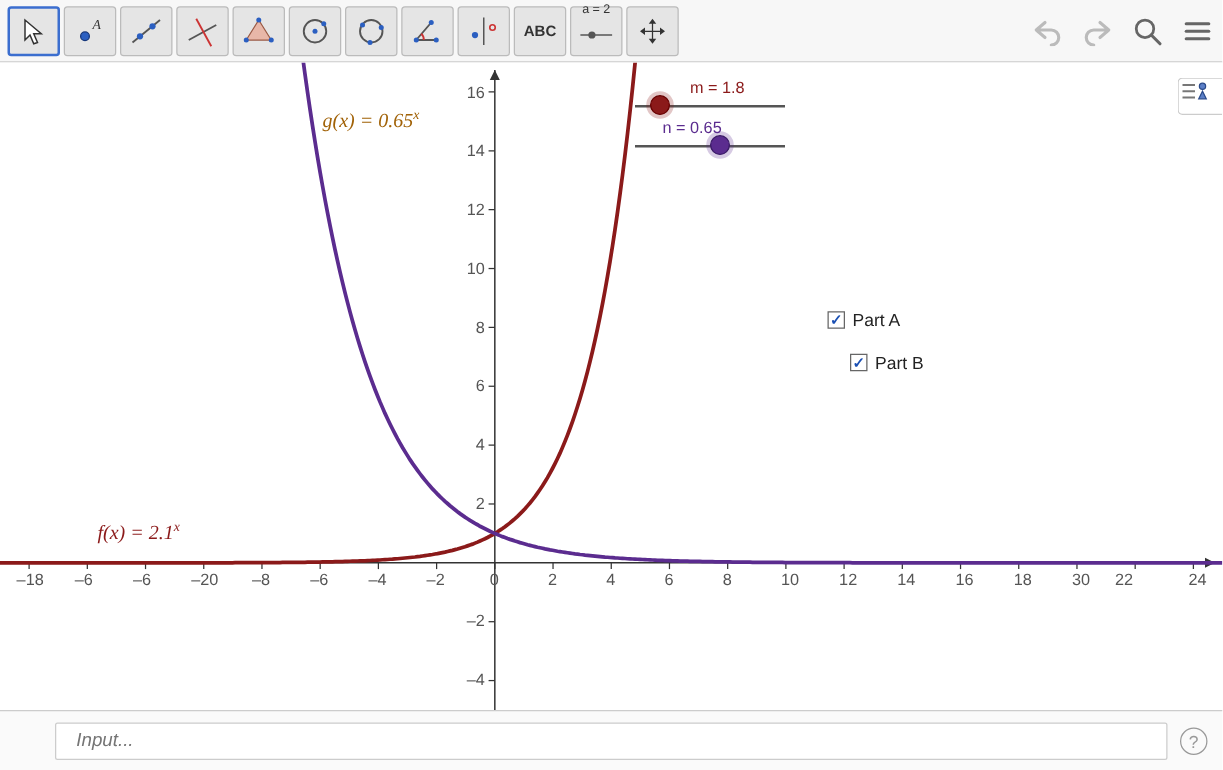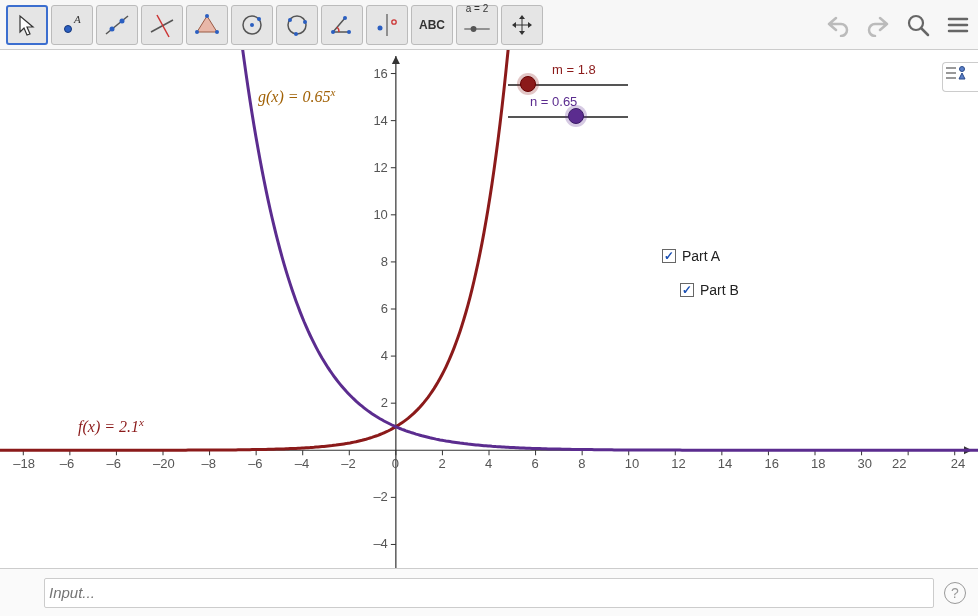--- a/index.html
+++ b/index.html
@@ -33,21 +33,21 @@
   .slider-label { position:absolute; font-size:13px; }
   .slider-m .slider-label { color:#8b1a1a;padding-left:44px; }
   .slider-n .slider-label { color:#5b2c8f; }
 
   .chk-row { position:absolute; display:flex; align-items:center; gap:6px; font-size:14px; color:#222; }
   .chk-box { width:14px; height:14px; border:1px solid #666; background:#fff; display:flex; align-items:center; justify-content:center; font-size:12px; line-height:1; cursor:pointer;}
   .chk-box.checked::after { content:"✓"; color:#1a4fb3; font-weight:bold; }
 
   
   .input-bar { height: 48px; border-top: 1px solid #ccc; background:#fafafa; display:flex; align-items:center; padding:0 44px; position:relative;}
-  .input-field { flex:1; height:30px; border:1px solid #ccc; border-radius:2px; background:#fff; padding:0 4px; font-size:15px; color:#333; font-style:italic;}
+  .input-field { flex:1; height:30px; border:1px solid #ccc; border-radius:2px; background:#fff; padding:0 16px; font-size:15px; color:#333; font-style:italic;}
   .help-icon { position:absolute; right:12px; top:50%; transform:translateY(-50%); width:22px; height:22px; border:1.5px solid #999; border-radius:50%; display:flex; align-items:center; justify-content:center; color:#999; font-size:14px; cursor:pointer;}
 
   .abc-txt { font-size:12px; color:#333; font-weight:bold; }
   .ae2-txt { font-size:10px; color:#333; line-height:1; text-align:center;}
 </style>
 </head>
 <body>
 
 <div class="toolbar">
   <div class="tool-group">

